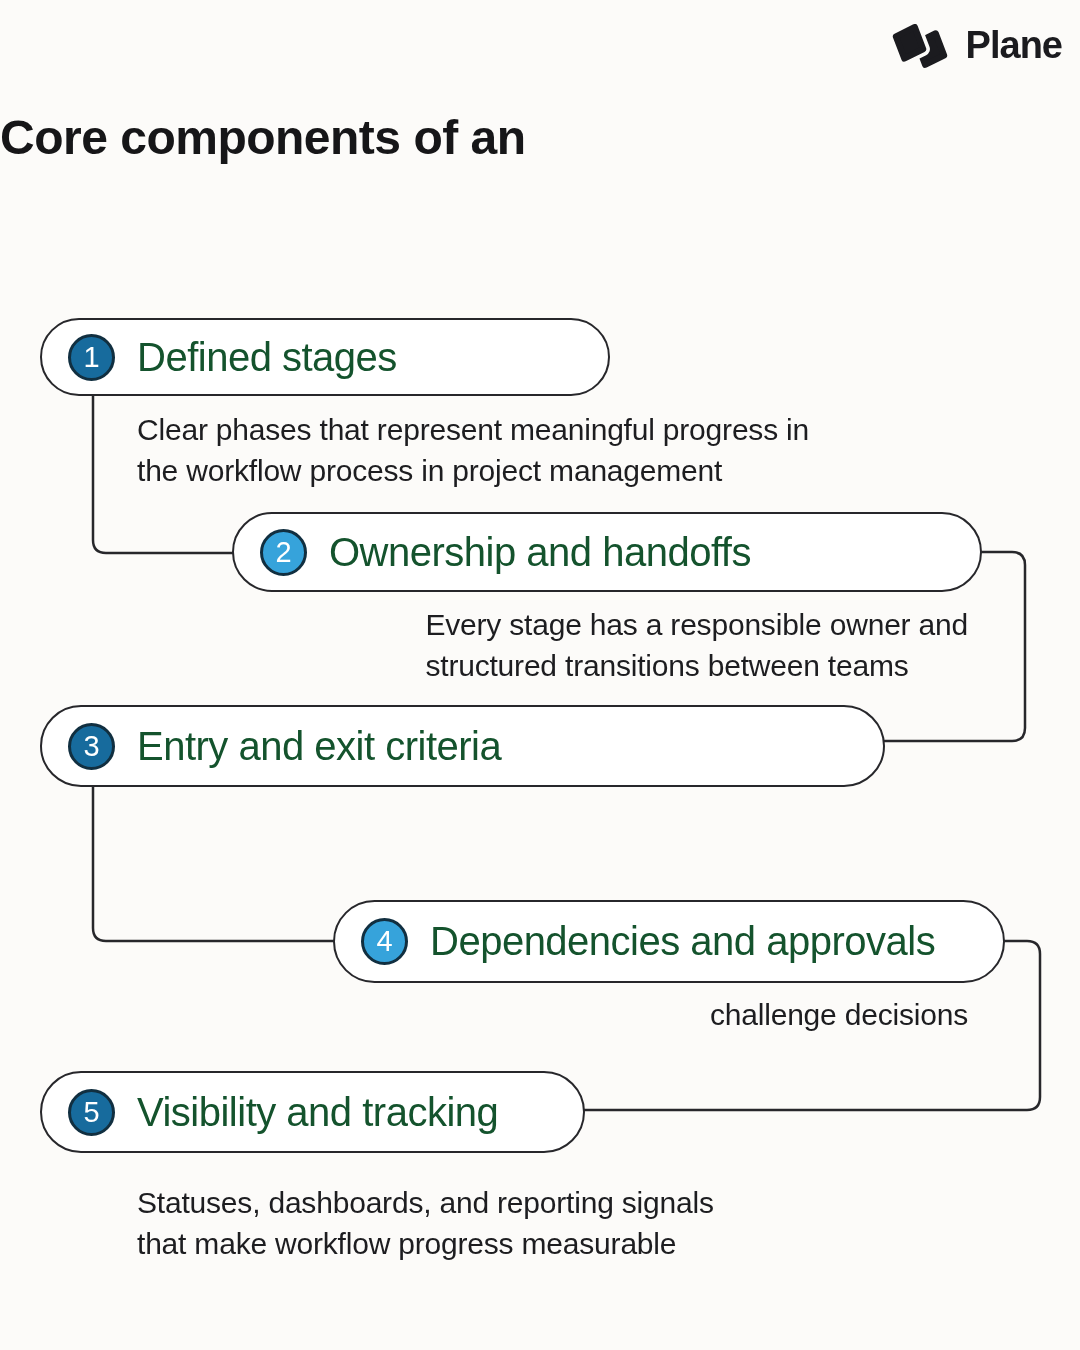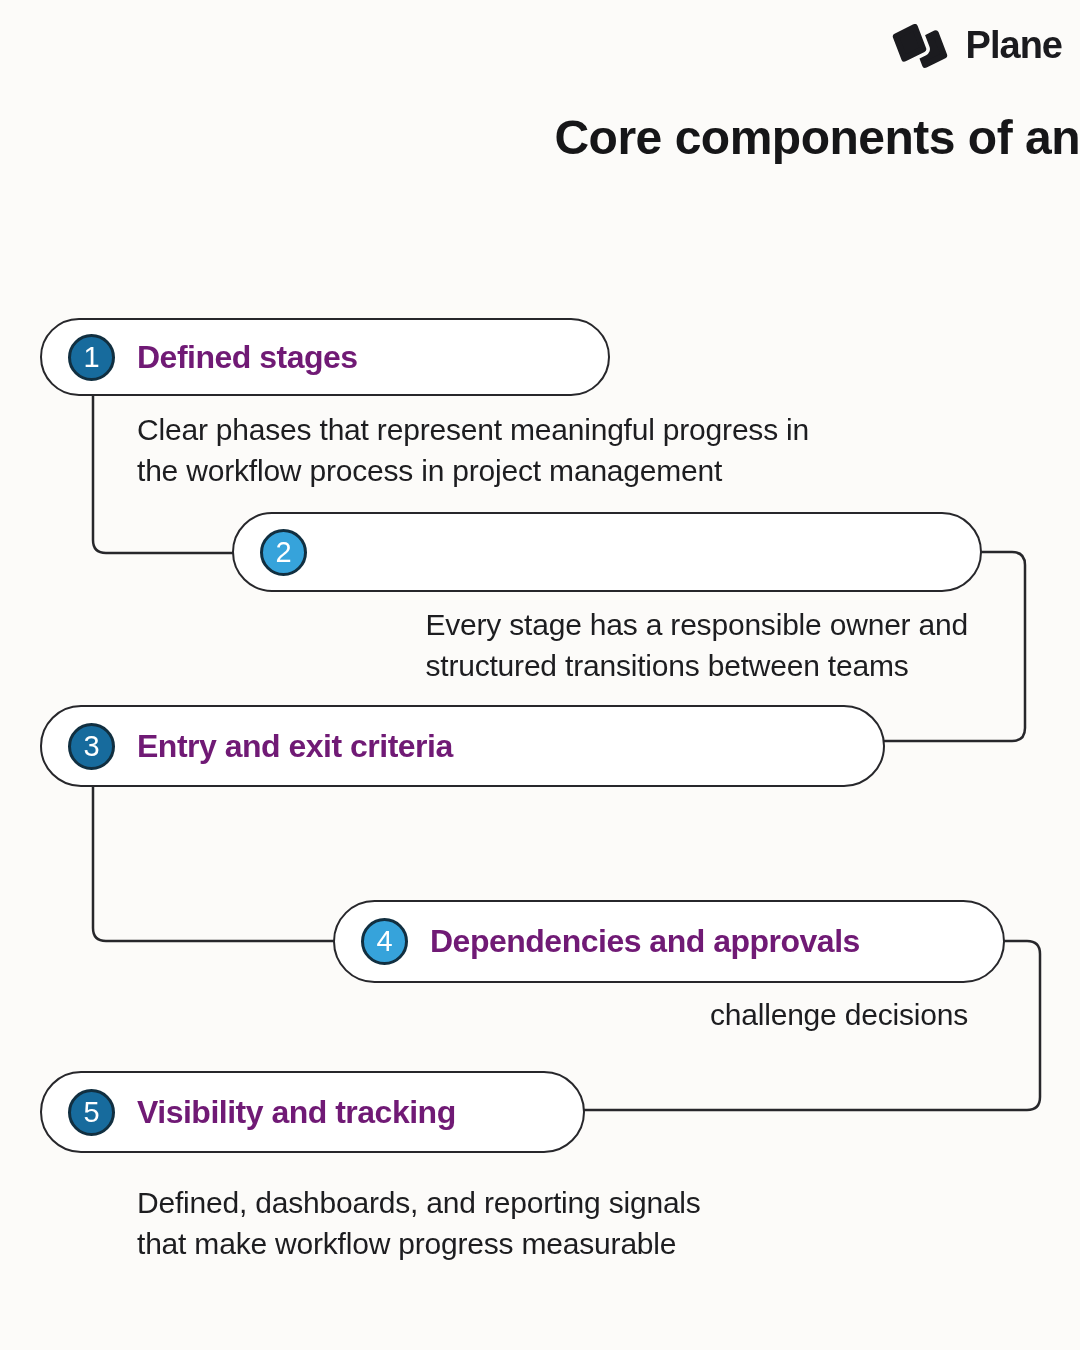--- a/index.html
+++ b/index.html
@@ -12,36 +12,36 @@
   }
   *{margin:0;padding:0;box-sizing:border-box;}
   html,body{background:var(--bg);}
   body{font-family:"Liberation Sans", sans-serif;color:var(--text);}
   .canvas{position:relative;width:1080px;height:1350px;background:var(--bg);overflow:hidden;}
 
   
   .brand{position:absolute;top:24px;right:18px;display:flex;align-items:flex-start;gap:15px;z-index:3;}
   .brand svg{display:block;}
   .brand-name{font-size:38px;font-weight:700;letter-spacing:-1px;color:#1B1B1F;}
-  .main-title{position:absolute;top:106px;left:0;width:100%;text-align:right;
+  .main-title{position:absolute;top:106px;left:0;width:100%;text-align:left;
     font-size:48px;line-height:64px;font-weight:700;letter-spacing:-0.5px;color:#161618;z-index:3;}
 
   
   .connectors{position:absolute;inset:0;z-index:1;}
   .connectors path{fill:none;stroke:var(--line);stroke-width:2.5;}
 
   
   .pill{position:absolute;z-index:2;background:#FFFFFF;border:2.5px solid var(--line);
     border-radius:999px;display:flex;align-items:center;padding-left:26px;gap:22px;}
   .pill .badge{flex:0 0 auto;width:47px;height:47px;border-radius:50%;
     border:3px solid var(--badge-ring);display:flex;align-items:center;justify-content:center;
     color:#FFFFFF;font-size:29px;font-weight:400;}
   .badge.dark{background:var(--badge-dark);}
   .badge.light{background:var(--badge-light);}
-  .pill .pill-title{font-size:32px;font-weight:700;letter-spacing:-0.5px;color:#701a75;white-space:nowrap;}
+  .pill .pill-title{font-size:40px;font-weight:400;letter-spacing:-0.5px;color:#14532d;white-space:nowrap;}
 
   .p1{left:40px;top:318px;width:570px;height:78px;}
   .p2{left:232px;top:512px;width:750px;height:80px;}
   .p3{left:40px;top:705px;width:845px;height:82px;}
   .p4{left:333px;top:900px;width:672px;height:83px;}
   .p5{left:40px;top:1071px;width:545px;height:82px;}
 
   
   .desc{position:absolute;z-index:2;font-size:30px;line-height:41px;letter-spacing:-0.2px;color:#1D1D20;}
   .desc div{white-space:nowrap;}
@@ -84,20 +84,21 @@
     <span class="badge dark">1</span>
     <span class="pill-title">Defined stages</span>
   </div>
   <div class="desc d1">
     <div>Clear phases that represent meaningful progress in</div>
     <div>the workflow process in project management</div>
   </div>
 
   <div class="pill p2">
     <span class="badge light">2</span>
+    <span class="pill-title">Ownership and handoffs</span>
   </div>
   <div class="desc d2 right">
     <div>Every stage has a responsible owner and</div>
     <div>structured transitions between teams</div>
   </div>
 
   <div class="pill p3">
     <span class="badge dark">3</span>
     <span class="pill-title">Entry and exit criteria</span>
   </div>
@@ -108,17 +109,17 @@
   </div>
   <div class="desc d4 right">
     <div>challenge decisions</div>
   </div>
 
   <div class="pill p5">
     <span class="badge dark">5</span>
     <span class="pill-title">Visibility and tracking</span>
   </div>
   <div class="desc d5">
-    <div>Defined, dashboards, and reporting signals</div>
+    <div>Statuses, dashboards, and reporting signals</div>
     <div>that make workflow progress measurable</div>
   </div>
 
 </div>
 
 </body></html>

